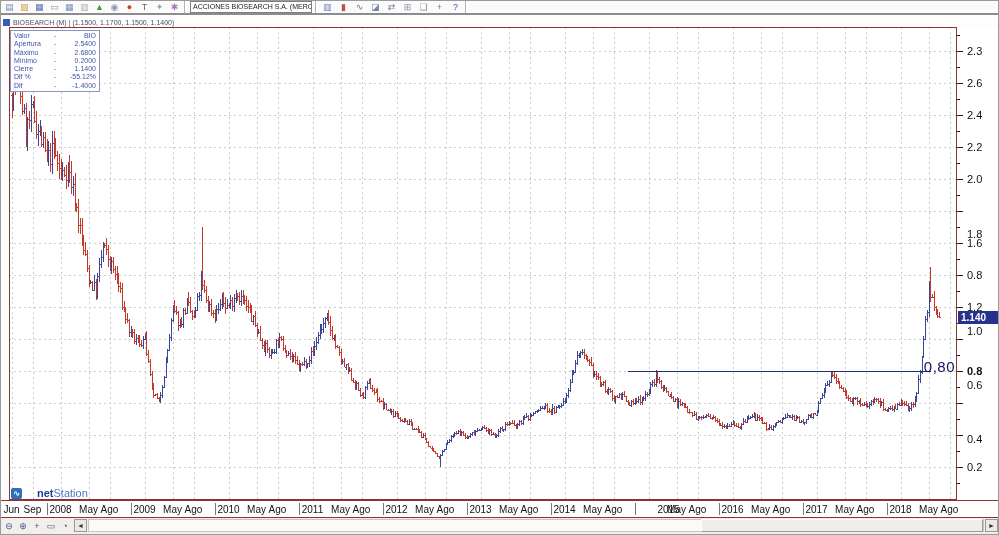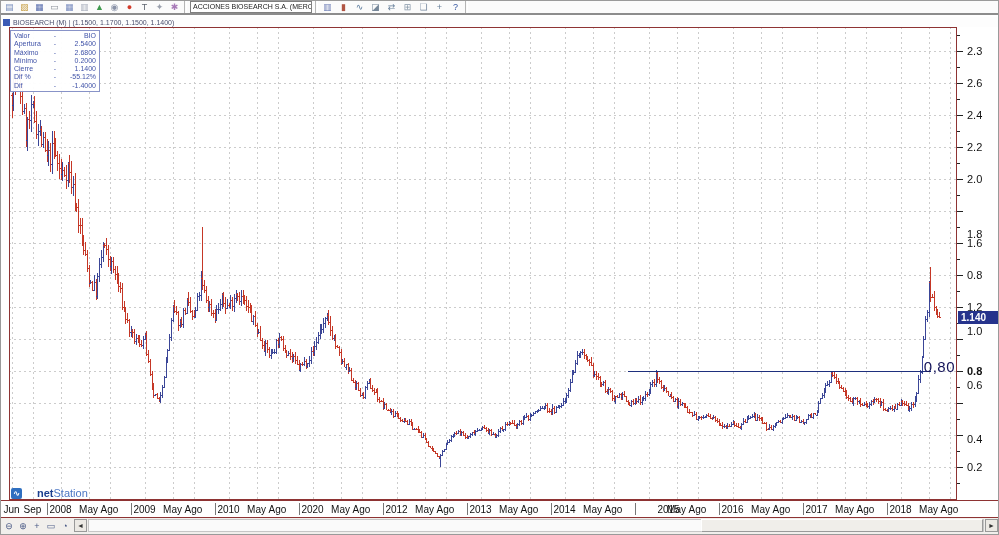--- a/index.html
+++ b/index.html
@@ -1867,21 +1867,21 @@
       <span class="xlabel" style="left: 108.5px;">Ago</span>
       <div class="xyearsep" style="left: 129.5px;"></div>
       <span class="xlabel" style="left: 143.5px;">2009</span>
       <span class="xlabel" style="left: 171.5px;">May</span>
       <span class="xlabel" style="left: 192.5px;">Ago</span>
       <div class="xyearsep" style="left: 213.5px;"></div>
       <span class="xlabel" style="left: 227.5px;">2010</span>
       <span class="xlabel" style="left: 255.5px;">May</span>
       <span class="xlabel" style="left: 276.5px;">Ago</span>
       <div class="xyearsep" style="left: 297.5px;"></div>
-      <span class="xlabel" style="left: 311.5px;">2020</span>
+      <span class="xlabel" style="left: 311.5px;">2011</span>
       <span class="xlabel" style="left: 339.5px;">May</span>
       <span class="xlabel" style="left: 360.5px;">Ago</span>
       <div class="xyearsep" style="left: 381.5px;"></div>
       <span class="xlabel" style="left: 395.5px;">2012</span>
       <span class="xlabel" style="left: 423.5px;">May</span>
       <span class="xlabel" style="left: 444.5px;">Ago</span>
       <div class="xyearsep" style="left: 465.5px;"></div>
       <span class="xlabel" style="left: 479.5px;">2013</span>
       <span class="xlabel" style="left: 507.5px;">May</span>
       <span class="xlabel" style="left: 528.5px;">Ago</span>

